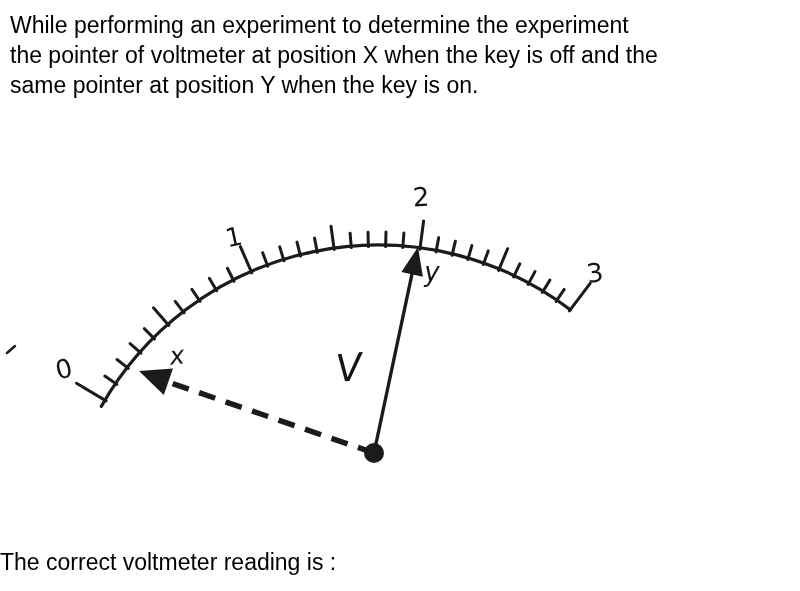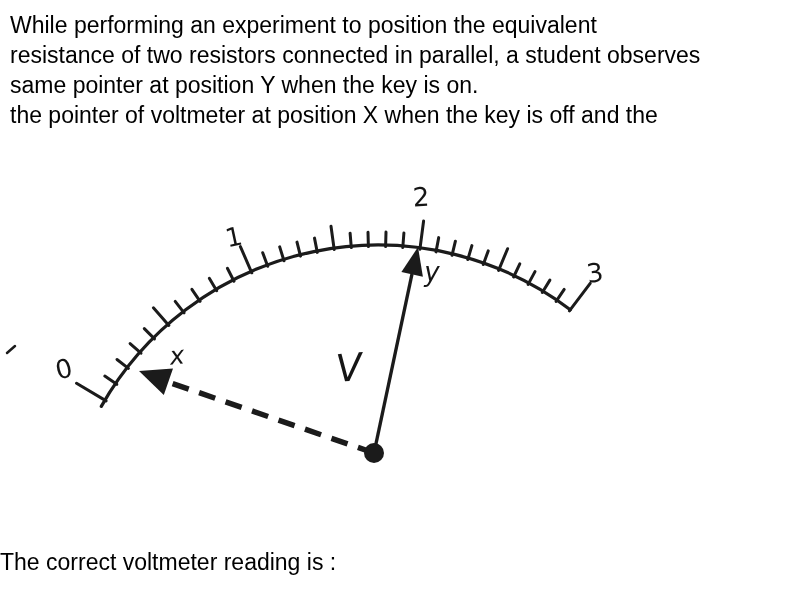--- a/index.html
+++ b/index.html
@@ -33,24 +33,23 @@
   svg text{
     font-family:"DejaVu Sans",sans-serif;
     fill:#151515;
   }
   .hand-ital{font-style:italic;}
 </style>
 </head>
 <body>
 
 <div class="question-text">
-  <div>While performing an experiment to position the equivalent</div>
-  <div>resistance of two resistors connected in parallel, a student observes</div>
+  <div>While performing an experiment to determine the experiment</div>
+  <div>the pointer of voltmeter at position X when the key is off and the</div>
   <div>same pointer at position Y when the key is on.</div>
-  <div>the pointer of voltmeter at position X when the key is off and the</div>
 </div>
 
 <div class="figure-wrap">
   <svg width="700" height="380" viewBox="0 0 700 380">
 
     <line x1="7" y1="203" x2="15" y2="196" stroke="#1b1b1b" stroke-width="2.5" stroke-linecap="round"></line>
 
     <path d="M 101.3 256.4 A 318 318 0 0 1 570.3 159.7" fill="none" stroke="#1b1b1b" stroke-width="3.2" stroke-linecap="round"></path>
 
     <g id="gauge-ticks" stroke="#1b1b1b" stroke-width="3" stroke-linecap="round">

